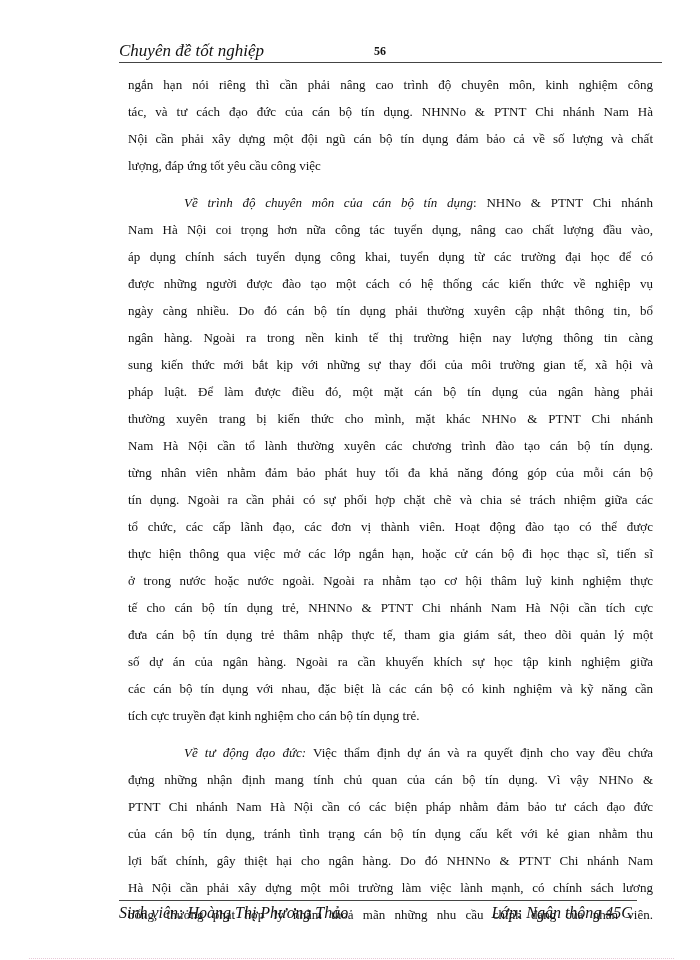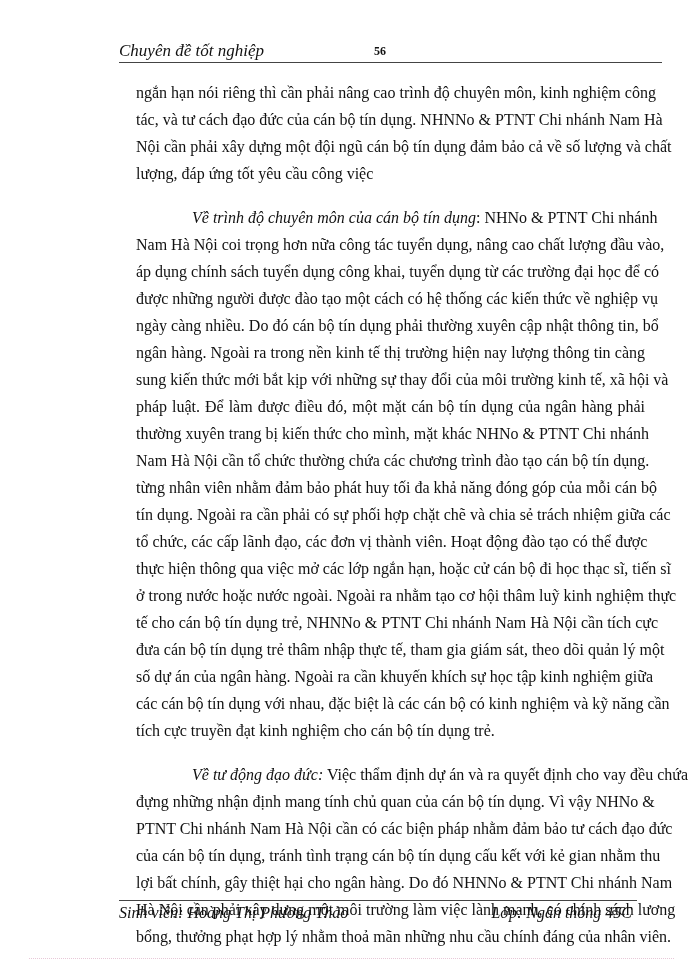--- a/index.html
+++ b/index.html
@@ -4,21 +4,21 @@
 <style>
   html, body { margin: 0; padding: 0; background: #ffffff; }
   body { width: 700px; height: 960px; position: relative; overflow: hidden;
          font-family: "Liberation Serif", "DejaVu Serif", serif; color: #111; }
   .page { position: absolute; left: 4px; top: 0; width: 700px; height: 776px; }
   .header { position: absolute; left: 115px; top: 40px; width: 543px; height: 22px;
             border-bottom: 1px solid #444; }
   .header-title { position: absolute; left: 0; top: 0; font-style: italic; font-size: 17px; line-height: 22px; }
   .header-page { position: absolute; left: 255px; top: 0; font-weight: bold; font-size: 12px; line-height: 22px; }
   .body { position: absolute; left: 115px; top: 62px; width: 543px; }
-  .para { margin: 17px; font-size: 16px; line-height: 27px; text-align: justify; text-align-last: left; }
+  .para { margin: 9px; font-size: 13px; line-height: 27px; text-align: justify; text-align-last: left; }
   .para .line { display: block; text-align: justify; text-align-last: justify; white-space: nowrap; }
   .para .line.last { text-align-last: left; }
   .para.gap { margin-top: 10px; }
   .lead { font-style: italic; }
   .indent { padding-left: 56px; }
   .footer-rule { position: absolute; left: 115px; top: 900px; width: 518px; border-top: 1px solid #444; }
   .footer { position: absolute; left: 115px; top: 902px; width: 543px; height: 22px; font-style: italic; font-size: 16px; line-height: 22px; }
   .footer-left { position: absolute; left: 0; top: 0; }
   .footer-right { position: absolute; right: 30px; top: 0; }
   .page-edge { position: absolute; left: 25px; top: 958px; width: 645px; border-top: 1px dotted #e8c8d8; }
@@ -42,24 +42,24 @@
       <span class="line last">lượng, đáp ứng tốt yêu cầu công việc</span>
     </p>
 
     <p class="para gap">
       <span class="line indent"><em class="lead">Về trình độ chuyên môn của cán bộ tín dụng</em><span>: NHNo &amp; PTNT Chi nhánh</span></span>
       <span class="line">Nam Hà Nội coi trọng hơn nữa công tác tuyển dụng, nâng cao chất lượng đầu vào,</span>
       <span class="line">áp dụng chính sách tuyển dụng công khai, tuyển dụng từ các trường đại học để có</span>
       <span class="line">được những người được đào tạo một cách có hệ thống các kiến thức về nghiệp vụ</span>
       <span class="line">ngày càng nhiều. Do đó cán bộ tín dụng phải thường xuyên cập nhật thông tin, bổ</span>
       <span class="line">ngân hàng. Ngoài ra trong nền kinh tế thị trường hiện nay lượng thông tin càng</span>
-      <span class="line">sung kiến thức mới bắt kịp với những sự thay đổi của môi trường kinh tế, xã hội và</span>
+      <span class="line">sung kiến thức mới bắt kịp với những sự thay đổi của môi trường gian tế, xã hội và</span>
       <span class="line">pháp luật. Để làm được điều đó, một mặt cán bộ tín dụng của ngân hàng phải</span>
       <span class="line">thường xuyên trang bị kiến thức cho mình, mặt khác NHNo &amp; PTNT Chi nhánh</span>
-      <span class="line">Nam Hà Nội cần tổ chức thường chứa các chương trình đào tạo cán bộ tín dụng.</span>
+      <span class="line">Nam Hà Nội cần tổ lành thường xuyên các chương trình đào tạo cán bộ tín dụng.</span>
       <span class="line">từng nhân viên nhằm đảm bảo phát huy tối đa khả năng đóng góp của mỗi cán bộ</span>
       <span class="line">tín dụng. Ngoài ra cần phải có sự phối hợp chặt chẽ và chia sẻ trách nhiệm giữa các</span>
       <span class="line">tổ chức, các cấp lãnh đạo, các đơn vị thành viên. Hoạt động đào tạo có thể được</span>
       <span class="line">thực hiện  thông qua việc mở các lớp ngắn hạn, hoặc cử cán bộ đi học thạc sĩ, tiến sĩ</span>
       <span class="line">ở trong nước hoặc nước ngoài. Ngoài ra nhằm tạo cơ hội thâm luỹ kinh nghiệm thực</span>
       <span class="line">tế cho cán bộ tín dụng trẻ, NHNNo &amp; PTNT Chi nhánh Nam Hà Nội cần tích cực</span>
       <span class="line">đưa cán bộ tín dụng trẻ thâm nhập thực tế, tham gia giám sát, theo dõi quản lý một</span>
       <span class="line">số dự án của ngân hàng. Ngoài ra cần khuyến khích sự học tập kinh nghiệm giữa</span>
       <span class="line">các cán bộ tín dụng với nhau, đặc biệt là các cán bộ có kinh nghiệm và kỹ năng cần</span>
       <span class="line last">tích cực truyền đạt kinh nghiệm cho cán bộ tín dụng trẻ.</span>

